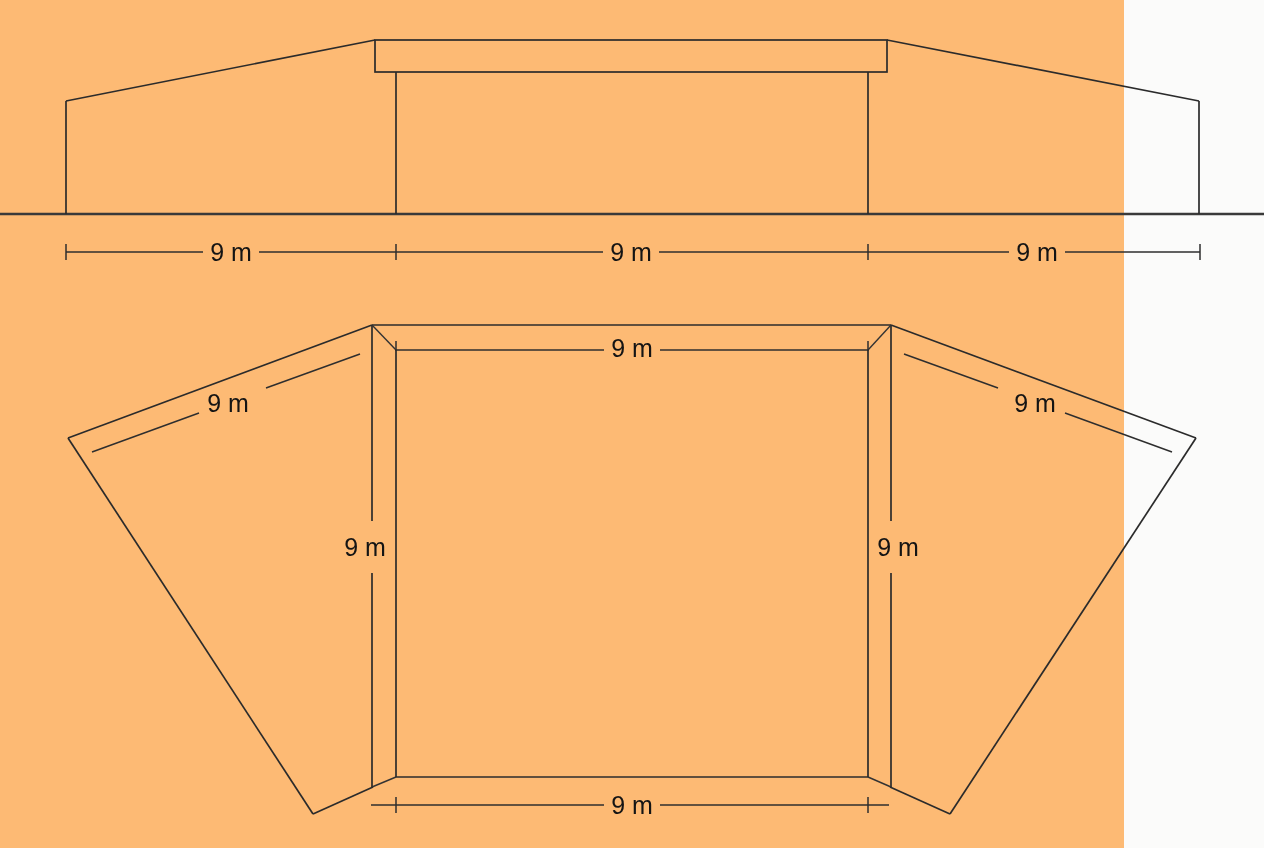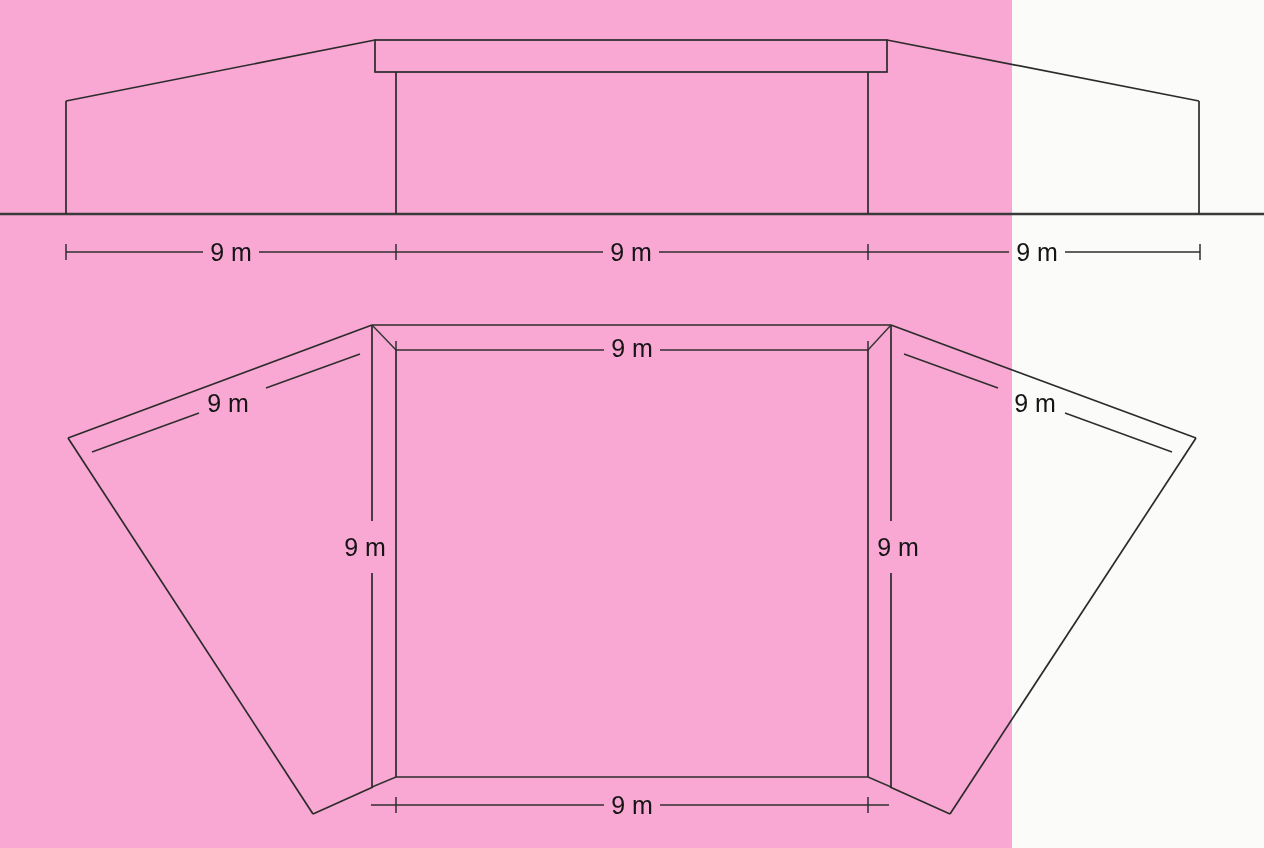--- a/index.html
+++ b/index.html
@@ -6,23 +6,23 @@
     margin: 0;
     padding: 0;
     background: #fbfbfa;
     width: 1264px;
     height: 848px;
     overflow: hidden;
     font-family: "Liberation Sans", sans-serif;
   }
   .stage {
     position: relative;
-    width: 1012px;
+    width: 1124px;
     height: 848px;
-    background: #f9a8d4;
+    background: #fdba74;
   }
   svg { display: block; }
   .ln {
     stroke: #2b2b2b;
     stroke-width: 1.7;
     fill: none;
     stroke-linecap: butt;
   }
   .ln-thin {
     stroke: #333333;

